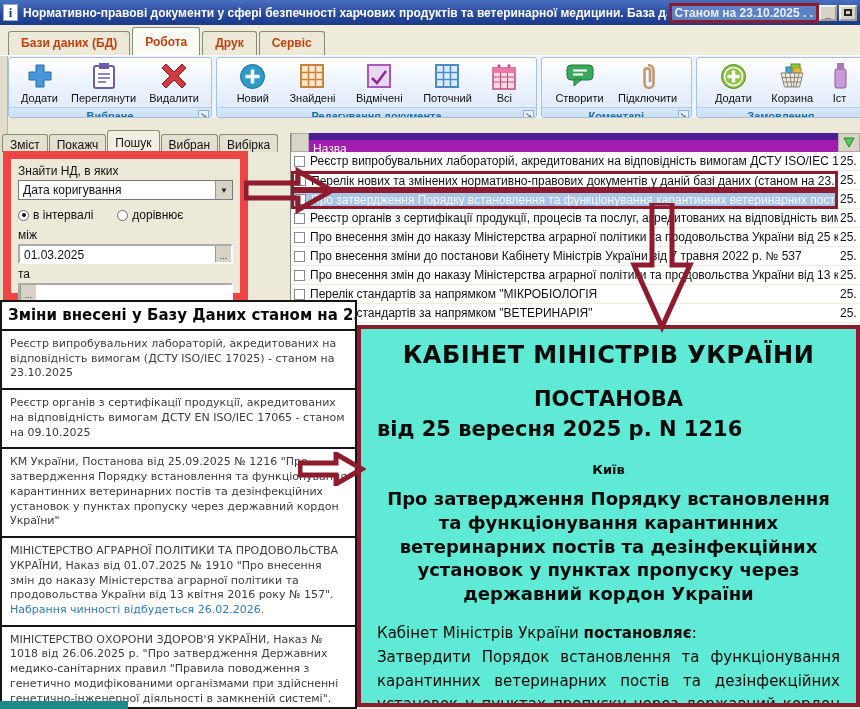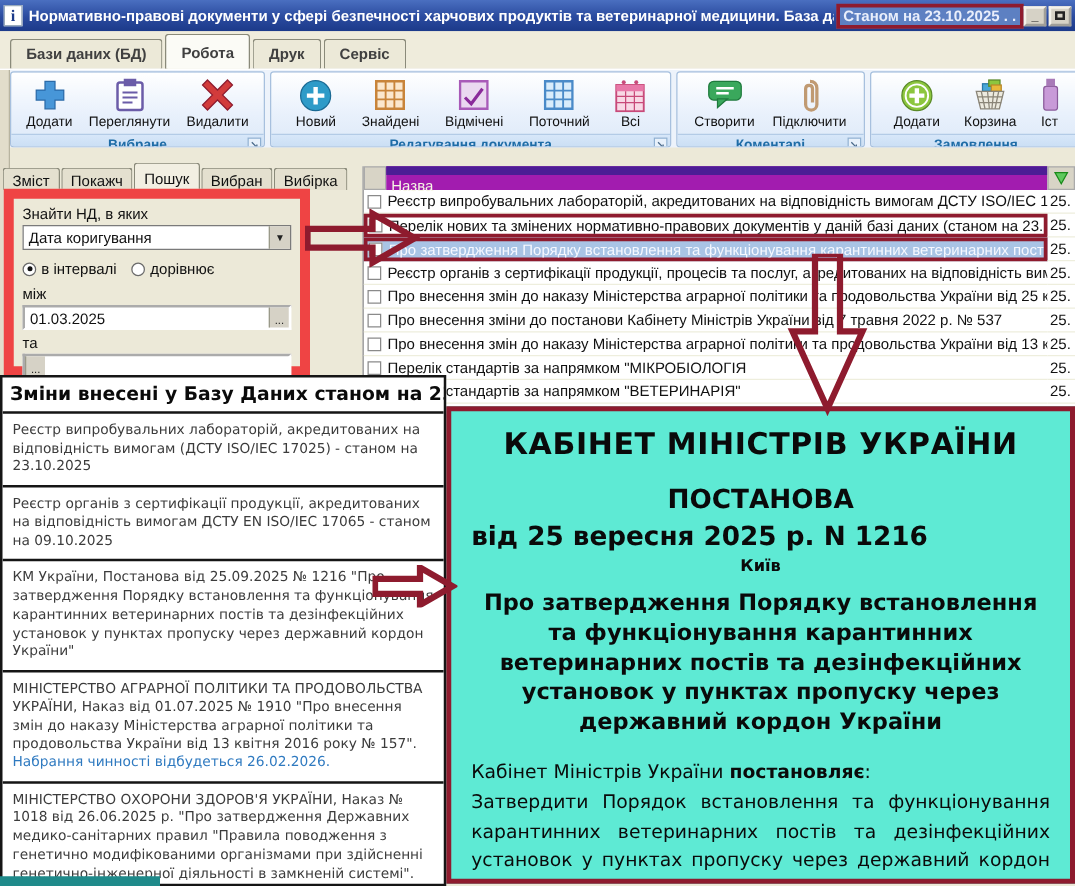--- a/index.html
+++ b/index.html
@@ -18,21 +18,21 @@
   .title-hl{background:#5d80c2;border:3px solid #8e1b2e;padding:0 3px;margin-left:2px;color:#e9eefb;flex:0 0 auto}
   .winbtns{margin-left:auto;display:flex;gap:2px;flex:0 0 auto}
   .winbtn{width:18px;height:16px;background:#d6d2c6;border:2px outset #f4f2ea;color:#111;
     font-size:10px;line-height:10px;display:flex;align-items:flex-end;justify-content:center;font-weight:bold}
   .winbtn.max{align-items:center}
   .winbtn.max .sq{width:8px;height:7px;border:2px solid #222}
 
   
   .tabstrip{position:absolute;left:0;top:25px;width:860px;height:30px;background:#efecdc;display:flex;align-items:flex-end;padding-left:8px}
   .mtab{border:1px solid #8a8a7a;border-bottom:none;border-radius:3px 3px 0 0;background:#ece9d8;
-    padding:4px 12px 5px;font-size:12px;font-weight:bold;color:#404040;margin-right:2px;height:24px}
+    padding:4px 12px 5px;font-size:12px;font-weight:bold;color:#c2410c;margin-right:2px;height:24px}
   .mtab.active{background:#fbfbf6;height:28px;padding-top:7px;position:relative;z-index:2}
 
   
   .ribbon{position:absolute;left:0;top:55px;width:866px;height:63px;background:#edf3fb;border-top:1px solid #fff;
     display:flex;gap:4px;padding:1px 0 0 8px;overflow:hidden}
   .rgroup{border:1px solid #a7c0de;border-radius:3px;display:flex;flex-direction:column;
     background:linear-gradient(to bottom,#ffffff,#e9f1fc 55%,#dde9f8);overflow:hidden}
   .rbuttons{flex:1;display:flex;align-items:center;justify-content:space-evenly;padding:1px 4px}
   .rbtn{display:flex;flex-direction:column;align-items:center;justify-content:flex-end;padding:1px 5px;height:100%}
   .rbtn .icon{height:32px;display:flex;align-items:center;justify-content:center}
@@ -52,21 +52,21 @@
   .ltab.active{background:#f2efe2;height:22px;padding-top:5px;font-weight:normal}
 
   
   .sform{position:absolute;left:3px;top:151px;width:245px;height:150px;border:8px solid #ef4444;
     background:#ece9d8;padding:3px 7px;z-index:6;font-size:12px;color:#111}
   .sform .flabel{margin:2px 0 2px}
   .combo{display:flex;height:20px;border:1px solid #7a7a7a;background:#fff}
   .combo .cval{flex:1;padding:2px 4px;font-size:12px;white-space:nowrap;overflow:hidden}
   .combo .cbtn{width:17px;background:#d6d2c6;border-left:1px solid #9a9a8a;font-size:8px;color:#222;
     display:flex;align-items:center;justify-content:center}
-  .radios{display:flex;gap:12px;margin:8px 0 6px;align-items:center}
+  .radios{display:flex;gap:24px;margin:8px 0 6px;align-items:center}
   .radio{display:flex;align-items:center;gap:4px}
   .rdot{width:11px;height:11px;border-radius:50%;border:1px solid #6a6a6a;background:#fff;position:relative}
   .rdot.on::after{content:"";position:absolute;left:2.5px;top:2.5px;width:4px;height:4px;border-radius:50%;background:#111}
   .dinput{display:flex;height:20px;border:2px inset #fff;background:#fff;margin:1px 0 3px}
   .dinput .dval{flex:1;padding:2px 4px;font-size:12px}
   .dinput .dbtn{width:16px;background:#d6d2c6;border-left:1px solid #9a9a8a;font-size:9px;color:#222;
     display:flex;align-items:flex-end;justify-content:center;line-height:12px}
 
   
   .dlist{position:absolute;left:290px;top:133px;width:570px;height:200px;background:#fff;border-left:1px solid #888;z-index:1}
@@ -92,21 +92,21 @@
   .citem .note{color:#2f7ac0}
 
   .teal-bar{position:absolute;left:0;top:701px;width:128px;height:8px;background:#1f8a8a;z-index:12}
 
   
   .docpanel{position:absolute;left:357px;top:325px;width:503px;height:382px;background:#5eead4;border:4px solid #8e1b2e;
     z-index:8;padding:6px 16px 8px;font-family:"DejaVu Sans",sans-serif;color:#0a0a0a;overflow:hidden}
   .d-org{font-size:24px;font-weight:bold;text-align:center;margin-top:6px;letter-spacing:.5px;white-space:nowrap}
   .d-type{font-size:21px;font-weight:bold;text-align:center;margin-top:18px}
   .d-date{font-size:21px;font-weight:bold;margin-top:6px}
-  .d-city{font-size:13px;font-weight:bold;text-align:center;margin-top:5px}
+  .d-city{font-size:13px;font-weight:bold;text-align:center;margin-top:21px}
   .d-title{font-size:18px;font-weight:bold;text-align:center;line-height:1.32;margin-top:10px;padding:0 6px}
   .d-lead{font-size:15px;margin-top:16px;line-height:1.5}
   .d-body{font-size:15px;text-align:justify;line-height:1.55;margin-top:2px}
 
   
   .arrow{position:absolute;pointer-events:none;z-index:10}
   .a1{left:244px;top:167px}
   .a2{left:628px;top:203px}
   .a3{left:298px;top:452px}
 </style>

